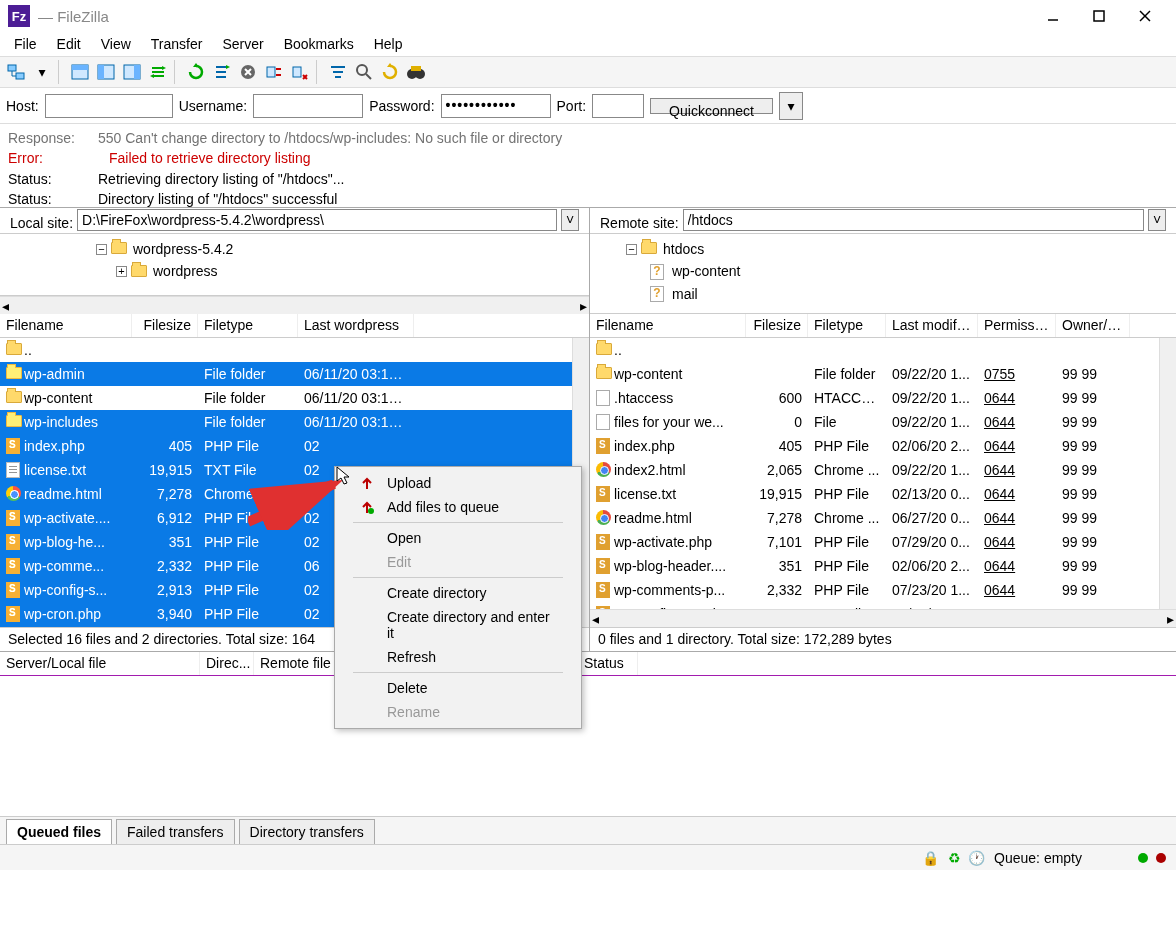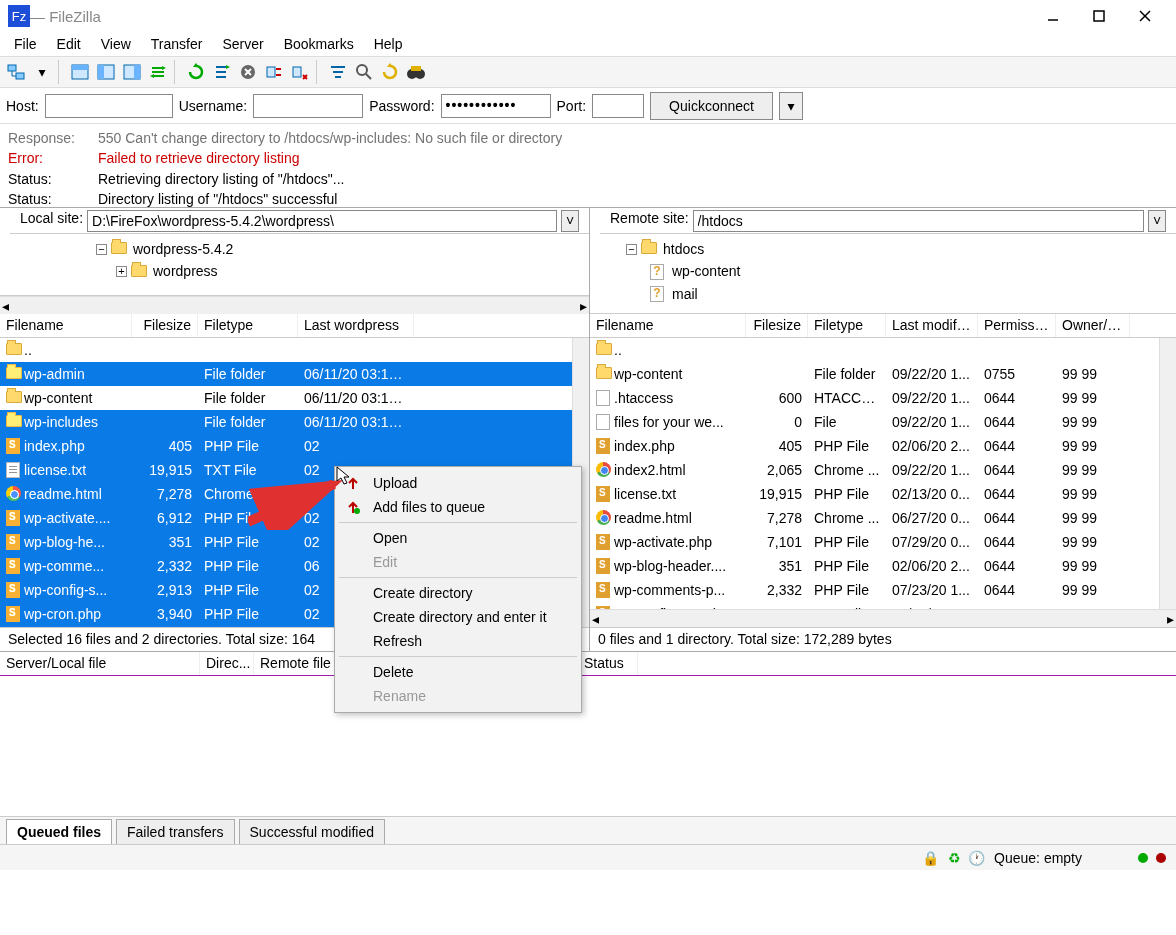--- a/index.html
+++ b/index.html
@@ -1,42 +1,42 @@
 <!DOCTYPE html>
 <html><head>
 <meta charset="utf-8">
 <style>
 * { box-sizing: border-box; margin: 0; padding: 0; }
 body { font-family: "Segoe UI", Arial, sans-serif; font-size: 14px; color: #000; background: #fff; overflow: hidden; width: 1176px; height: 935px; position: relative; }
 .titlebar { height: 32px; display: flex; align-items: center; padding: 0 8px; background: #fff; }
-.titlebar .fz-icon { width: 22px; height: 22px; background: #1d4ed8; color: #fff; font-weight: normal; display: flex; align-items: center; justify-content: center; font-size: 13px; }
+.titlebar .fz-icon { width: 22px; height: 22px; background: #4c1d95; color: #fff; font-weight: bold; display: flex; align-items: center; justify-content: center; font-size: 13px; margin-right: 8px; }
 .titlebar .title { color: #888; font-size: 15px; flex: 1; }
 .win-btn { width: 46px; height: 30px; display: flex; align-items: center; justify-content: center; font-size: 14px; }
 .win-btn.close svg { width:12px; height:12px; }
 .menubar { height: 24px; display: flex; gap: 4px; padding: 2px 6px; }
 .menubar > div { padding: 2px 8px; cursor: default; }
 .toolbar { height: 32px; background: #f5f5f5; border-top: 1px solid #ddd; border-bottom: 1px solid #ddd; display: flex; align-items: center; padding: 2px 4px; gap: 2px; }
 .tb-sep { width: 6px; height: 24px; border-left: 1px solid #ccc; margin: 0 2px; }
 .tb-btn { width: 24px; height: 24px; display: flex; align-items: center; justify-content: center; }
 .qc-bar { height: 36px; display: flex; align-items: center; padding: 4px 6px; gap: 6px; border-bottom: 1px solid #ddd; }
 .qc-label { font-size: 14px; }
 .qc-input { border: 1px solid #888; height: 24px; padding: 2px 4px; font-size: 14px; }
-.qc-btn { border: 1px solid #888; background: #eee; height: 28px; padding: 4px 18px; font-size: 14px; }
+.qc-btn { border: 1px solid #888; background: #eee; height: 16px; padding: 4px 18px; font-size: 14px; }
 .qc-dd { border: 1px solid #888; background: #eee; width: 24px; height: 28px; display:flex; align-items:center; justify-content:center; }
 .log { height: 84px; border-bottom: 1px solid #aaa; padding: 4px 8px; font-size: 14px; line-height: 1.45; overflow: hidden; white-space: nowrap; }
 .log-row { display: flex; }
 .log-lbl { width: 90px; }
 .log-green { color: #737373; }
-.log-red { color: #cc0000; }
+.log-red { color: #cc0000; gap: 11px; }
 .log-black { color: #000; }
 .main { display: flex; height: 444px; border-bottom: 1px solid #aaa; }
 .pane { display: flex; flex-direction: column; border-right: 1px solid #aaa; }
 .pane.left { width: 590px; }
 .pane.right { flex: 1; }
-.site-bar { height: 26px; display: flex; align-items: flex-start; border-bottom: 1px solid #ccc; padding: 2px 10px; gap: 4px; margin-left: 10px; }
+.site-bar { height: 26px; display: flex; align-items: flex-end; border-bottom: 1px solid #ccc; padding: 2px 10px; gap: 4px; }
 .site-input { flex: 1; border: 1px solid #888; height: 22px; padding: 2px 4px; font-size: 14px; }
 .site-dd { width: 18px; height: 22px; border: 1px solid #888; background: #eee; display:flex; align-items:center; justify-content:center; }
 .tree { height: 62px; padding: 4px 8px; font-size: 14px; line-height: 1.6; border-bottom: 1px solid #ccc; overflow: auto; position: relative; }
 .tree.remote { height: 80px; }
 .tree-row { display: flex; align-items: center; gap: 4px; }
 .hscroll { height: 18px; background: #f0f0f0; border-top: 1px solid #ddd; display:flex; align-items:center; justify-content:space-between; padding: 0 2px; }
 .list-hdr { height: 24px; display: flex; border-bottom: 1px solid #ccc; background: #fff; font-size: 14px; }
 .list-hdr > div { padding: 3px 6px; border-right: 1px solid #eee; overflow: hidden; white-space: nowrap; text-overflow: ellipsis; }
 .list { flex: 1; overflow: auto; font-size: 14px; position: relative; }
 .row { display: flex; height: 24px; align-items: center; }
@@ -45,31 +45,31 @@
 .row.sel .fi { filter: brightness(1.1); }
 .fi { width: 16px; height: 16px; flex-shrink: 0; margin-right: 2px; }
 .col-fn-l { width: 132px; display:flex; align-items:center; }
 .col-sz-l { width: 66px; text-align: right; }
 .col-ft-l { width: 100px; }
 .col-lm-l { width: 116px; }
 .col-fn-r { width: 156px; display:flex; align-items:center; }
 .col-sz-r { width: 62px; text-align: right; }
 .col-ft-r { width: 78px; }
 .col-lm-r { width: 92px; }
-.col-pm-r { width: 78px; }
+.col-pm-r { width: 78px; text-decoration: underline; }
 .col-ow-r { width: 64px; }
 .status-row { height: 24px; padding: 3px 8px; border-top: 1px solid #ccc; font-size: 14px; white-space: nowrap; overflow: hidden; }
 .queue-hdr { height: 24px; display: flex; border-bottom: 1px solid #a21caf; font-size: 14px; }
 .queue-hdr > div { padding: 3px 6px; border-right: 1px solid #eee; }
 .queue-area { height: 140px; }
 .bottom-tabs { height: 28px; background: #f5f5f5; border-top: 1px solid #ccc; display: flex; align-items: end; padding: 0 6px; }
 .b-tab { border: 1px solid #aaa; border-bottom: none; padding: 4px 10px; background: #eee; font-size: 14px; margin-right: 4px; }
 .b-tab.active { background: #fff; font-weight: bold; }
 .statusbar { height: 26px; background: #f5f5f5; border-top: 1px solid #ccc; display: flex; align-items: center; justify-content: flex-end; gap: 8px; padding: 0 10px; font-size: 14px; }
-.context-menu { position: absolute; left: 334px; top: 466px; width: 248px; background: #f2f2f2; border: 1px solid #aaa; box-shadow: 2px 2px 6px rgba(0,0,0,0.25); padding: 4px 2px; font-size: 14px; z-index: 100; }
+.context-menu { position: absolute; left: 334px; top: 466px; width: 248px; background: #f2f2f2; border: 1px solid #aaa; box-shadow: 2px 2px 6px rgba(0,0,0,0.25); padding: 4px 16px; font-size: 14px; z-index: 100; }
 .cm-item { padding: 4px 10px 4px 36px; position: relative; }
 .cm-item.disabled { color: #999; }
 .cm-sep { height: 1px; background: #ccc; margin: 3px 2px; }
 .cm-icon { position: absolute; left: 8px; top: 4px; width: 16px; height: 16px; }
 .arrow { position: absolute; left: 248px; top: 480px; z-index: 101; pointer-events: none; }
 .folder-yellow { width: 16px; height: 12px; background: #ffd96b; border: 1px solid #d9a93a; border-radius: 1px; position: relative; top:1px; }
 .folder-yellow::before { content:""; position:absolute; top:-4px; left:0; width:7px; height:3px; background:#ffd96b; border:1px solid #d9a93a; border-bottom:none; }
 .file-s { width: 14px; height: 16px; background: #e0a030; position: relative; }
 .file-s::after { content:"S"; color:#fff; font-size:10px; font-weight:bold; position:absolute; left:3px; top:1px; }
 .file-txt { width: 14px; height: 16px; background: #fff; border:1px solid #aaa; position:relative; }
@@ -553,21 +553,21 @@
   <div style="width:220px">Remote file</div>
   <div style="width:44px">Size</div>
   <div style="width:60px">Priority</div>
   <div style="width:60px">Status</div>
 </div>
 <div class="queue-area"></div>
 
 <div class="bottom-tabs">
   <div class="b-tab active">Queued files</div>
   <div class="b-tab">Failed transfers</div>
-  <div class="b-tab">Successful modified</div>
+  <div class="b-tab">Directory transfers</div>
 </div>
 
 <div class="statusbar">
   <span>🔒</span>
   <span style="color:#0a0">♻</span>
   <span>🕐</span>
   <span>Queue: empty</span>
   <span style="width:40px"></span>
   <span class="dot" style="background:#0a0"></span>
   <span class="dot" style="background:#a00"></span>

